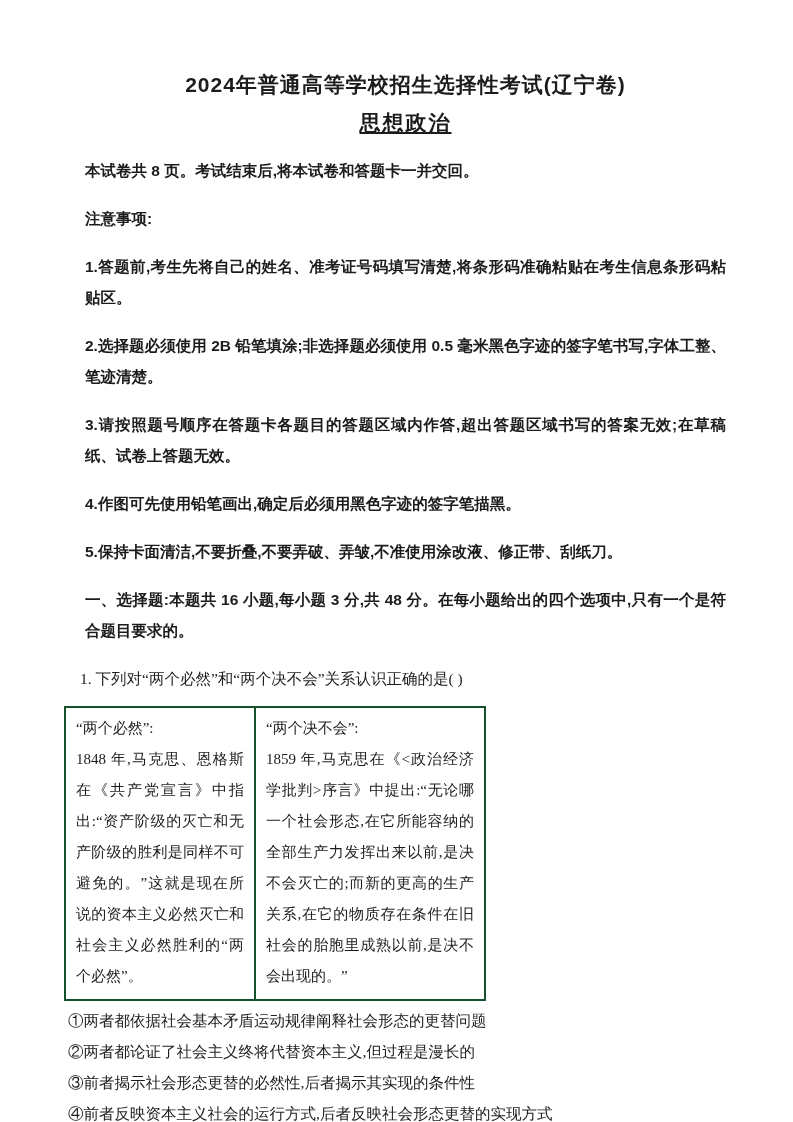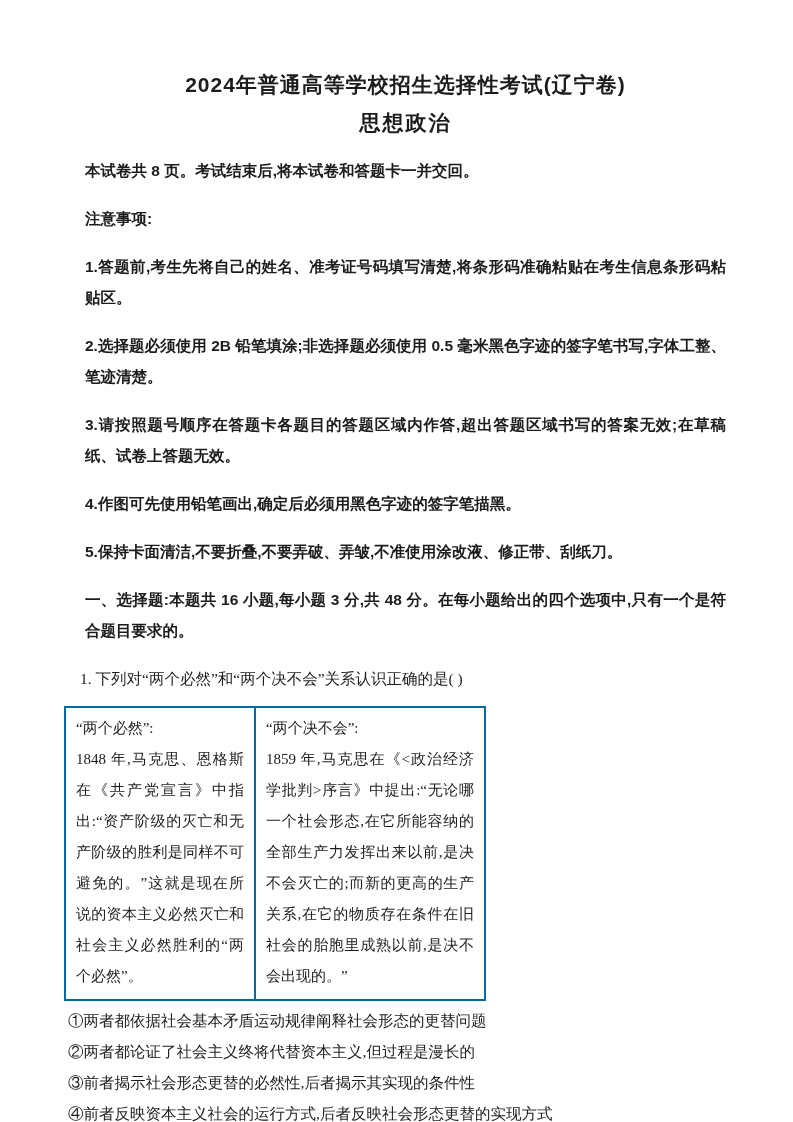--- a/index.html
+++ b/index.html
@@ -18,38 +18,39 @@
     font: 700 21px/30px "Liberation Sans", sans-serif;
     text-align: center;
     margin: 0 0 8px 0;
     letter-spacing: 1px;
   }
   .exam-subtitle {
     font: 700 21px/30px "Liberation Sans", sans-serif;
     text-align: center;
     margin: 0 0 6px 0;
     letter-spacing: 2px;
+    text-decoration: underline;
   }
   .b {
     font: 700 15.5px/31px "Liberation Sans", sans-serif;
     margin: 17px;
     text-align: justify;
   }
   .r {
     font: 400 15.5px/31px "Liberation Serif", serif;
     margin: 12px;
   }
   .stem { margin-top: 2px; }
   .qtable {
     border-collapse: collapse;
     table-layout: fixed;
     margin: 3px 0 0 -4px;
   }
   .qtable td {
-    border: 2px solid #0369a1;
+    border: 2px solid #14532d;
     vertical-align: top;
     padding: 5px 10px 7px 10px;
     font: 400 15px/31px "Liberation Serif", serif;
     text-align: justify;
   }
   td.cell-left  { width: 168px; }
   td.cell-right { width: 208px; }
   .statements { margin-top: 4px; }
   .statements p { margin: 0; }
   .choices {

